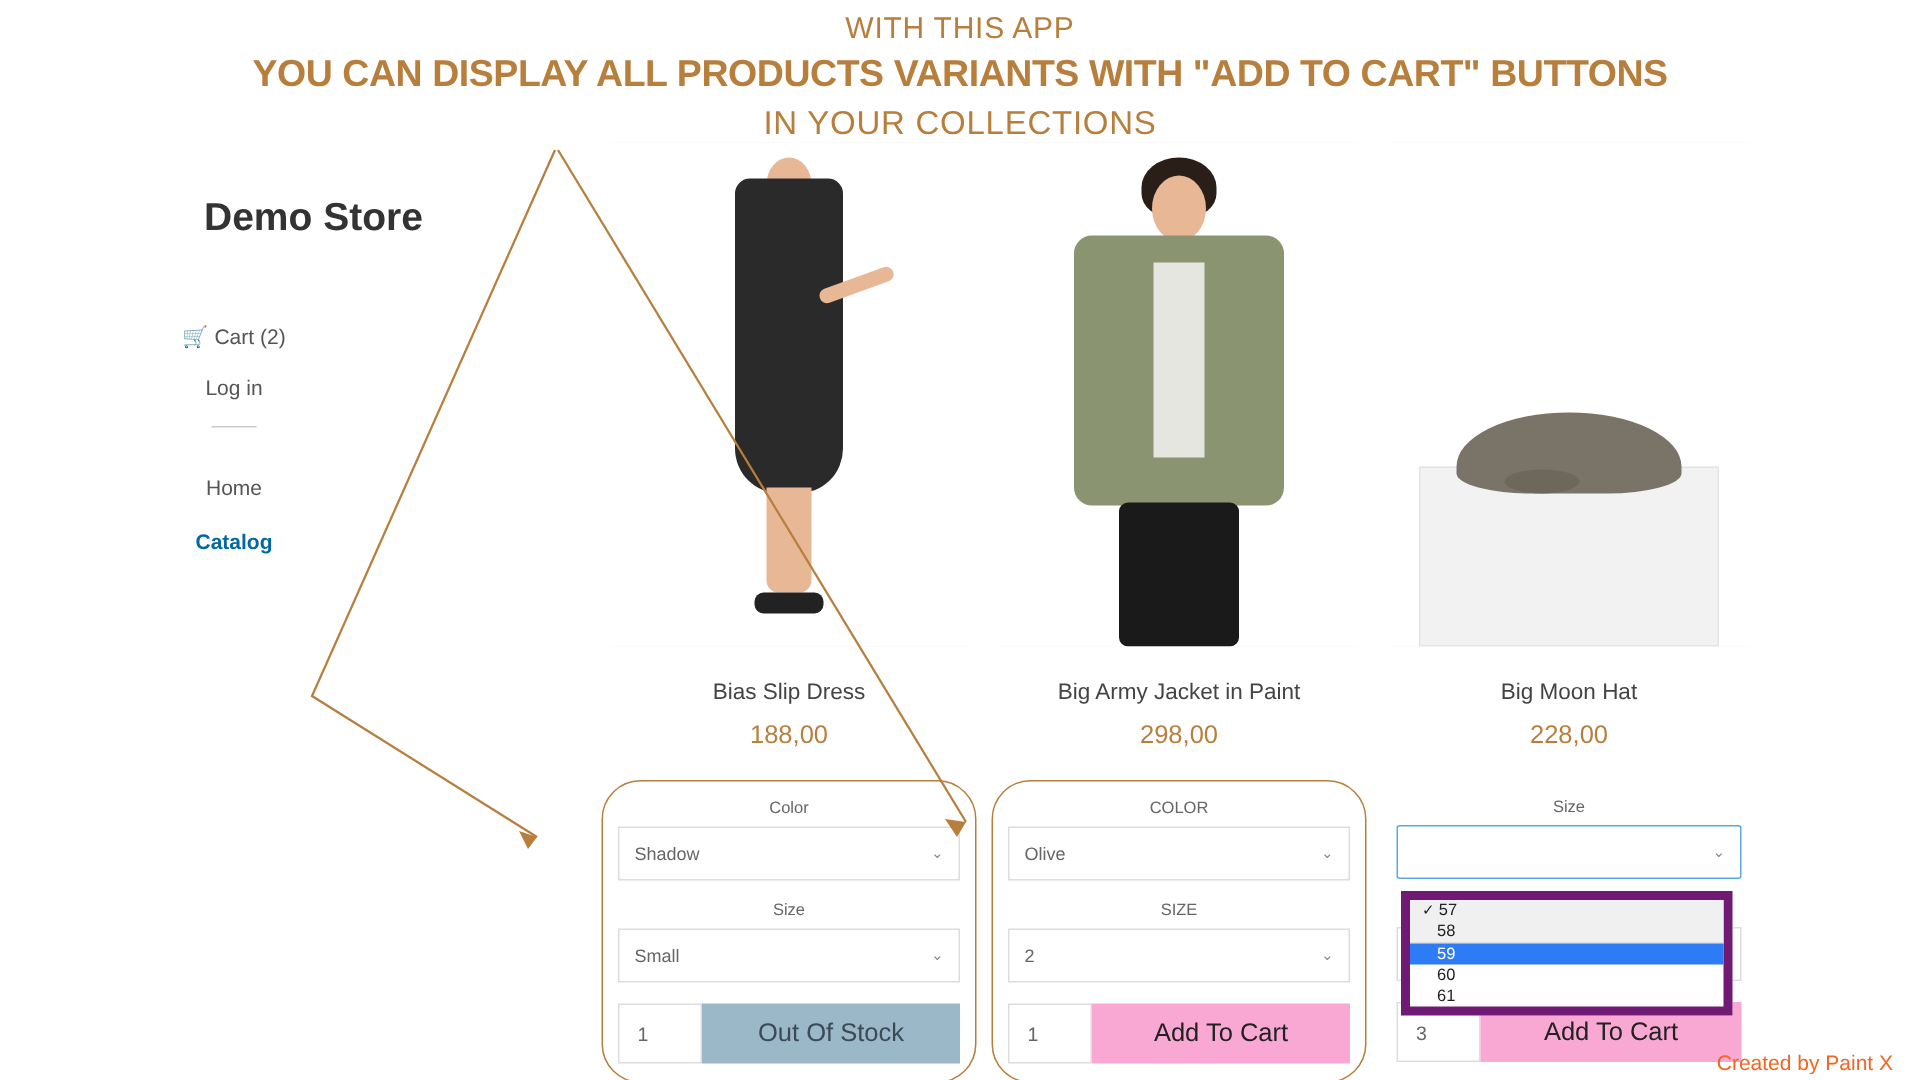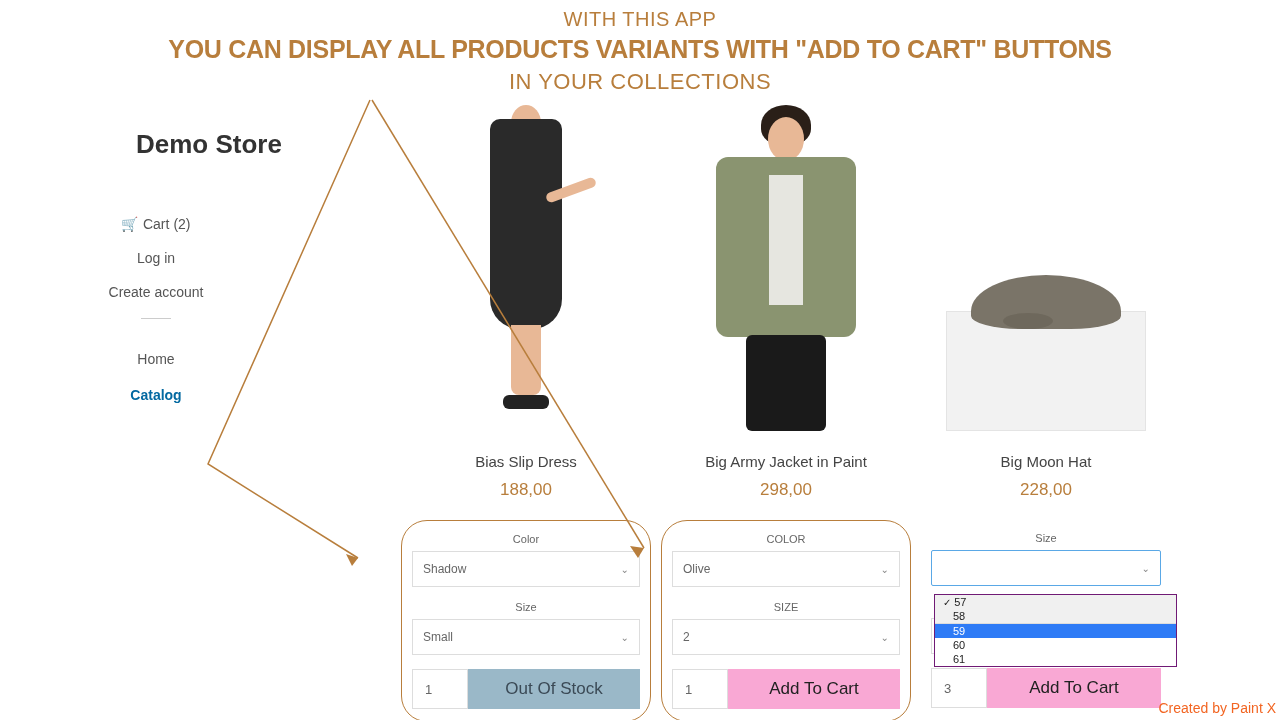--- a/index.html
+++ b/index.html
@@ -27,27 +27,27 @@
 .variant-box.callout { border: 1.5px solid #B87E3C; border-radius: 26px; }
 .label-small { font-size: 11px; color: #666; margin-bottom: 6px; }
 .select { width: 100%; height: 36px; border: 1px solid #ddd; background: #fff; font-size: 12px; color: #666; padding: 0 10px; display: flex; align-items: center; justify-content: space-between; margin-bottom: 14px; cursor: pointer; }
 .select.blue-border { border: 1.5px solid #5aa8e6; border-radius: 2px; }
 .chev { font-size: 10px; color: #888; }
 .qty-row { display: flex; width: 100%; }
 .qty-input { width: 56px; height: 40px; border: 1px solid #ddd; font-size: 13px; color: #666; padding-left: 12px; display: flex; align-items: center; background: #fff; }
 .add-btn { flex: 1; height: 40px; display: flex; align-items: center; justify-content: center; font-size: 17px; color: #222; cursor: pointer; }
 .add-btn.active { background: #f9a8d4; }
 .add-btn.disabled { background: #9ab8c8; color: #3b4a56; }
-.dropdown-open { position: absolute; top: 43px; left: 2px; width: 243px; background: #fff; border: 1px solid #701a75; font-size: 11px; text-align: left; z-index: 10; }
+.dropdown-open { position: absolute; top: 43px; left: 2px; width: 221px; background: #fff; border: 6px solid #701a75; font-size: 11px; text-align: left; z-index: 10; }
 .dropdown-open .opt { padding: 1px 8px; color: #222; }
 .dropdown-open .opt.check::before { content: "✓ "; font-size: 10px; }
 .dropdown-open .opt:not(.check) { padding-left: 18px; }
 .dropdown-open .opt.selected { background: #2e7bf6; color: #fff; }
 .dropdown-top-gray { background: #f0f0f0; border-bottom: 1px solid #ddd; }
-.credit { position: fixed; bottom: 4px; right: 4px; color: #f26522; font-size: 14px; }
+.credit { position: fixed; bottom: 4px; right: 18px; color: #f26522; font-size: 14px; }
 .arrow-svg { position: absolute; pointer-events: none; }
 
 
 .fig-dress { width: 100%; height: 100%; background: #fff; position: relative; }
 .fig-dress .body { position: absolute; left: 50%; top: 24px; transform: translateX(-50%); width: 72px; height: 210px; background: #2a2a2a; border-radius: 10px 10px 30px 30px; }
 .fig-dress .head { position: absolute; left: 50%; top: 10px; transform: translateX(-50%); width: 30px; height: 36px; background: #e8b896; border-radius: 50%; }
 .fig-dress .arm { position: absolute; top: 90px; left: 58%; width: 52px; height: 10px; background: #e8b896; transform: rotate(-20deg); border-radius: 5px; }
 .fig-dress .legs { position: absolute; left: 50%; top: 230px; transform: translateX(-50%); width: 30px; height: 70px; background: #e8b896; border-radius: 0 0 8px 8px; }
 .fig-dress .feet { position: absolute; left: 50%; top: 300px; transform: translateX(-50%); width: 46px; height: 14px; background: #222; border-radius: 6px; }
 
@@ -77,21 +77,20 @@
     <div class="store-title">Demo Store</div>
     <div class="sidebar-links">
       <div class="item">
         <span class="cart-line">
           <span class="cart-icon">🛒</span>
           <span>Cart</span>
           <span>(2)</span>
         </span>
       </div>
       <div class="item">Log in</div>
-      <div class="item">Create account</div>
       <div class="sidebar-divider"></div>
       <div class="nav-item">Home</div>
       <div class="nav-item active">Catalog</div>
     </div>
   </aside>
 
   <main class="products">
 
     <div class="product">
       <div class="prod-img">

